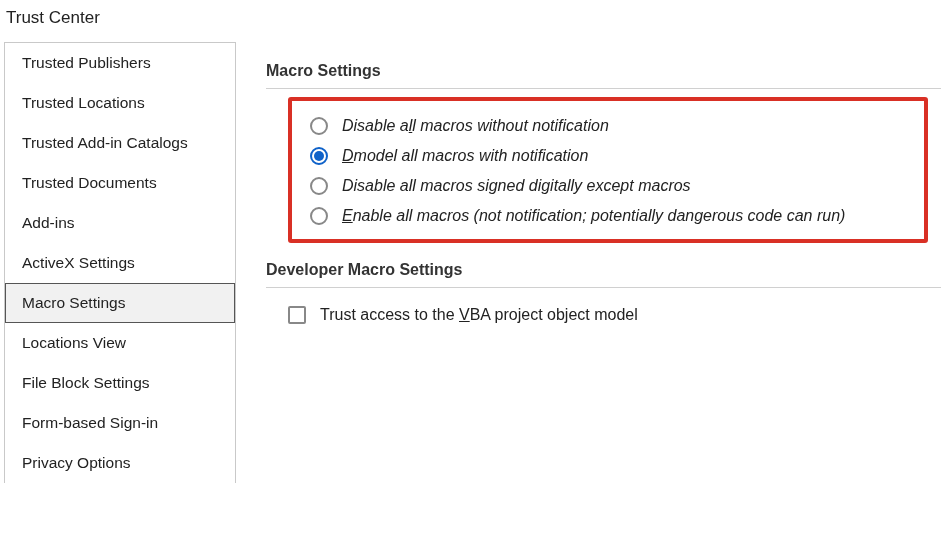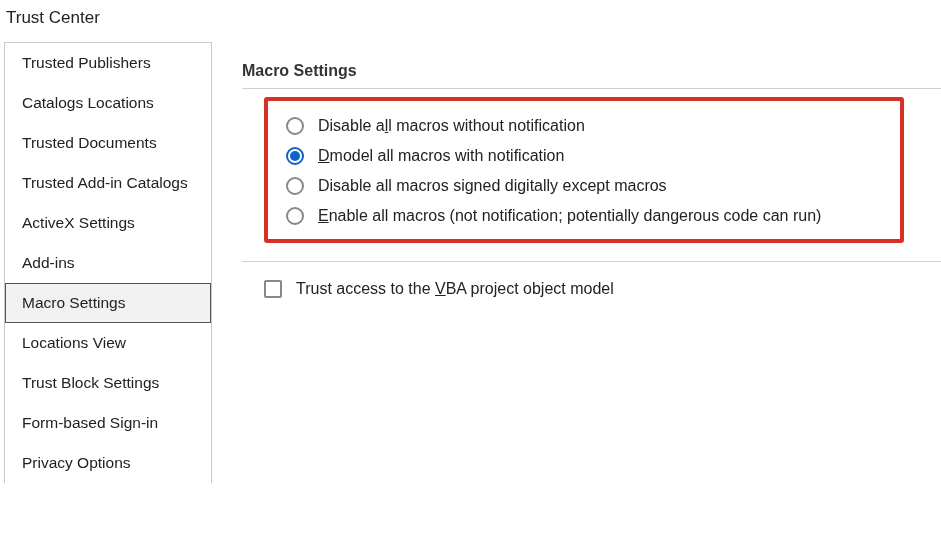--- a/index.html
+++ b/index.html
@@ -15,21 +15,21 @@
     .header {
       padding: 8px 8px 14px 6px;
       font-size: 17px;
       font-weight: 400;
     }
     .layout {
       display: flex;
       gap: 30px;
     }
     .sidebar {
-      width: 208px;
+      width: 232px;
       border: 1px solid #c9c9c9;
       border-bottom: none;
       margin-left: 4px;
     }
     .sidebar-item {
       padding: 10px 16px;
       font-size: 15.5px;
       cursor: pointer;
       border: 1px solid transparent;
       white-space: nowrap;
@@ -54,20 +54,21 @@
       border-top: 1px solid #d0d0d0;
       margin-bottom: 8px;
     }
     .highlight-box {
       border: 4px solid #d93025;
       border-radius: 3px;
       padding: 10px 26px 8px 18px;
       margin: 0 0 12px 22px;
       display: inline-block;
       min-width: 640px;
+      font-style: italic;
     }
     .radio-row {
       display: flex;
       align-items: center;
       gap: 14px;
       padding: 6px 0;
       cursor: pointer;
       font-size: 16px;
     }
     .radio-outer {
@@ -111,28 +112,28 @@
     }
   </style>
 </head>
 <body>
 
 <div class="header">Trust Center</div>
 
 <div class="layout">
   <div class="sidebar" id="sidebar">
       <div class="sidebar-item">Trusted Publishers</div>
-      <div class="sidebar-item">Catalogs Locations</div>
+      <div class="sidebar-item">Trusted Locations</div>
+      <div class="sidebar-item">Trusted Add-in Catalogs</div>
       <div class="sidebar-item">Trusted Documents</div>
-      <div class="sidebar-item">Trusted Add-in Catalogs</div>
+      <div class="sidebar-item">Add-ins</div>
       <div class="sidebar-item">ActiveX Settings</div>
-      <div class="sidebar-item">Add-ins</div>
       <div class="sidebar-item selected">Macro Settings</div>
       <div class="sidebar-item">Locations View</div>
-      <div class="sidebar-item">Trust Block Settings</div>
+      <div class="sidebar-item">File Block Settings</div>
       <div class="sidebar-item">Form-based Sign-in</div>
       <div class="sidebar-item">Privacy Options</div>
     </div>
 
   <div class="content">
     <div class="section-title">Macro Settings</div>
     <hr class="hr">
 
     <div class="highlight-box" id="radio-group"><label class="radio-row">
           <span class="radio-outer"></span>
@@ -144,20 +145,21 @@
           <span><span></span><span class="u">D</span><span>model all macros with notification</span></span>
         </label><label class="radio-row">
           <span class="radio-outer"></span>
           <span><span>Disable all macros signed di</span><span class="u">g</span><span>itally except macros</span></span>
         </label><label class="radio-row">
           <span class="radio-outer"></span>
           <span><span></span><span class="u">E</span><span>nable all macros (not notification; potentially dangerous code can run)</span></span>
         </label></div>
 
     <div class="dev-section">
+      <div class="section-title">Developer Macro Settings</div>
       <hr class="hr">
       <label class="checkbox-row">
         <span class="checkbox-box"></span>
         <span>
           <span>Trust access to the </span><span class="u">V</span><span>BA project object model</span>
         </span>
       </label>
     </div>
   </div>
 </div>

